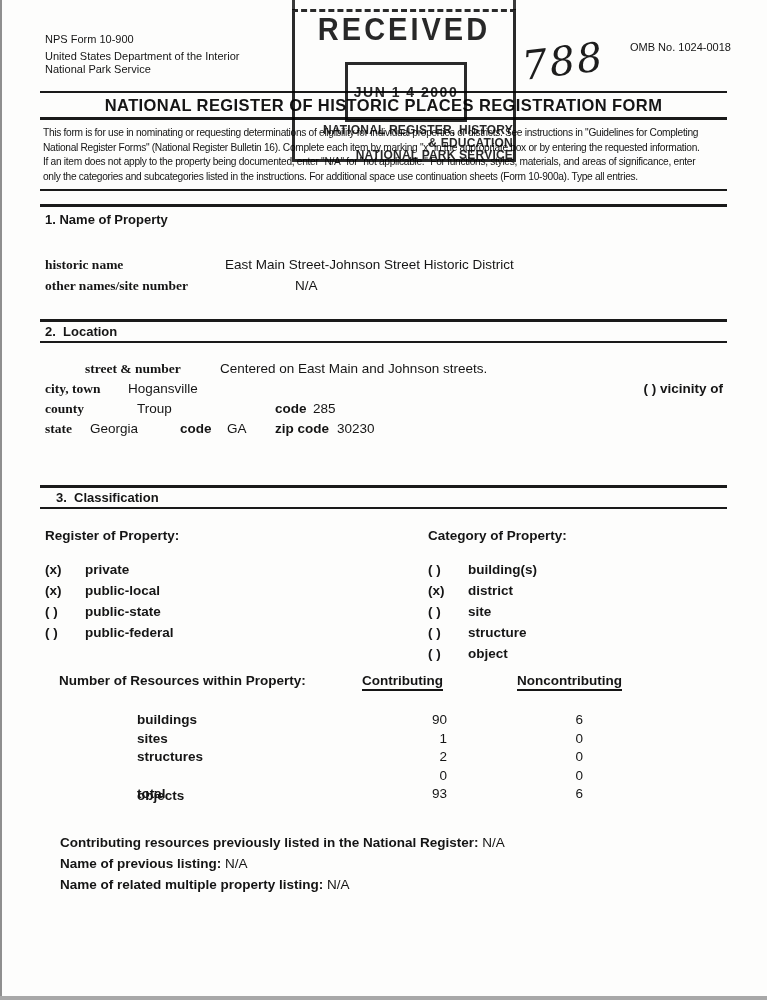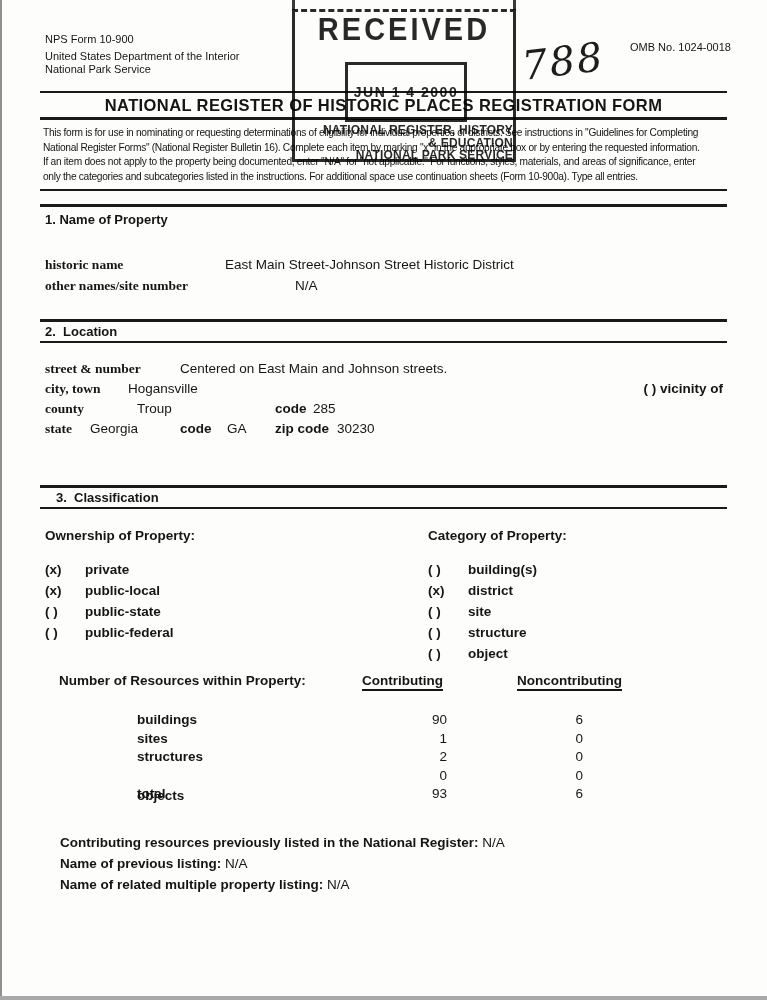--- a/index.html
+++ b/index.html
@@ -129,21 +129,21 @@
   <div class="row" style="top:257px;">
     <span class="lab">historic name</span>
     <span class="val" style="left:180px;">East Main Street-Johnson Street Historic District</span>
   </div>
   <div class="row" style="top:278px;">
     <span class="lab">other names/site number</span>
     <span class="val" style="left:250px;">N/A</span>
   </div>
 
   <div class="abs heading" style="left:45px;top:324px;">2.  Location</div>
-  <div class="row" style="top:361px;">
+  <div class="row" style="top:361px;margin-left:40px;">
     <span class="lab">street &amp; number</span>
     <span class="val" style="left:135px;">Centered on East Main and Johnson streets.</span>
   </div>
   <div class="row" style="top:381px;">
     <span class="lab">city, town</span>
     <span class="val" style="left:83px;">Hogansville</span>
     <span class="val bold" style="right:0;">( ) vicinity of</span>
   </div>
   <div class="row" style="top:401px;">
     <span class="lab">county</span>
@@ -154,21 +154,21 @@
   <div class="row" style="top:421px;text-align:right;">
     <span class="lab">state</span>
     <span class="val" style="left:45px;">Georgia</span>
     <span class="val bold" style="left:135px;">code</span>
     <span class="val" style="left:182px;">GA</span>
     <span class="val bold" style="left:230px;">zip code</span>
     <span class="val" style="left:292px;">30230</span>
   </div>
 
   <div class="abs heading" style="left:56px;top:490px;">3.  Classification</div>
-  <div class="abs bold" style="left:45px;top:528px;font-size:13.5px;">Ownership of Property:</div>
+  <div class="abs bold" style="left:45px;top:528px;font-size:13.5px;">Register of Property:</div>
   <div class="abs bold" style="left:428px;top:528px;font-size:13.5px;">Category of Property:</div>
 
   <div class="opt" style="left:45px;top:562px;"><span class="mark">(x)</span><span>private</span></div>
   <div class="opt" style="left:45px;top:583px;"><span class="mark">(x)</span><span>public-local</span></div>
   <div class="opt" style="left:45px;top:604px;"><span class="mark">( )</span><span>public-state</span></div>
   <div class="opt" style="left:45px;top:625px;"><span class="mark">( )</span><span>public-federal</span></div>
 
   <div class="opt" style="left:428px;top:562px;"><span class="mark">( )</span><span>building(s)</span></div>
   <div class="opt" style="left:428px;top:583px;"><span class="mark">(x)</span><span>district</span></div>
   <div class="opt" style="left:428px;top:604px;"><span class="mark">( )</span><span>site</span></div>

